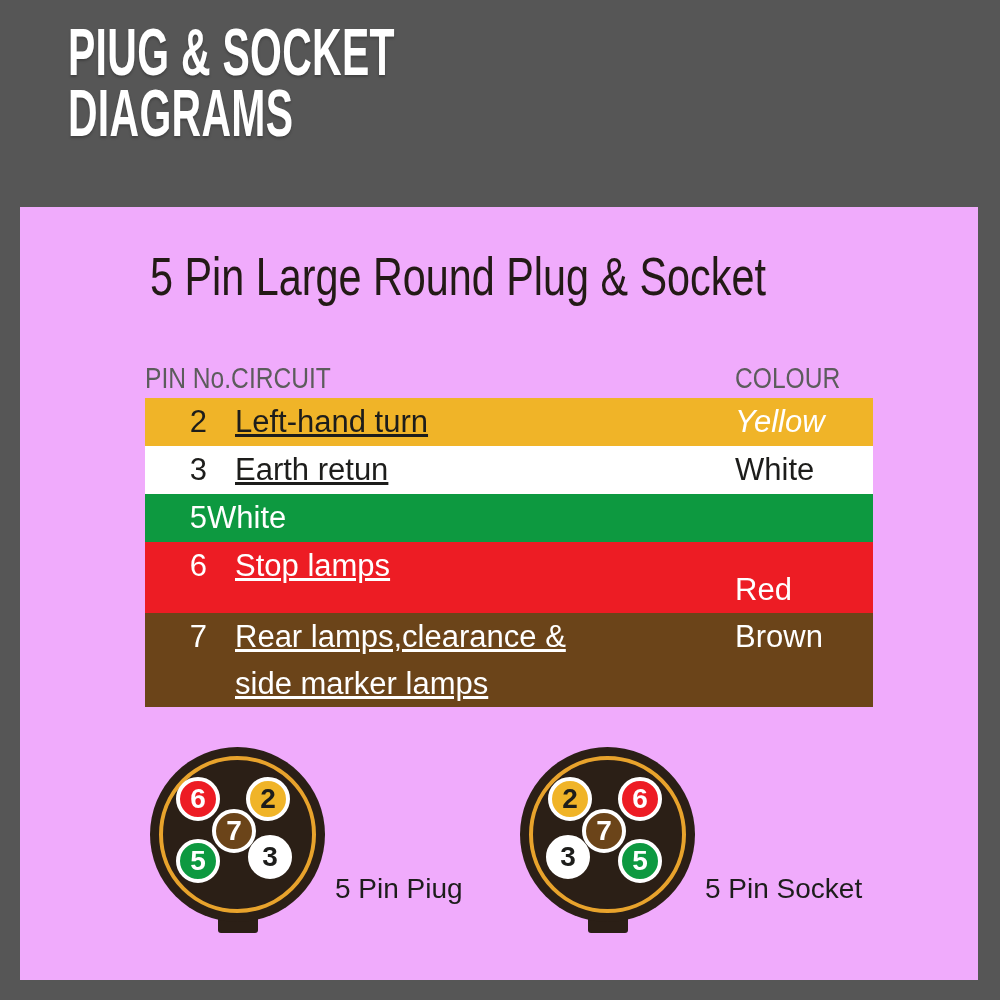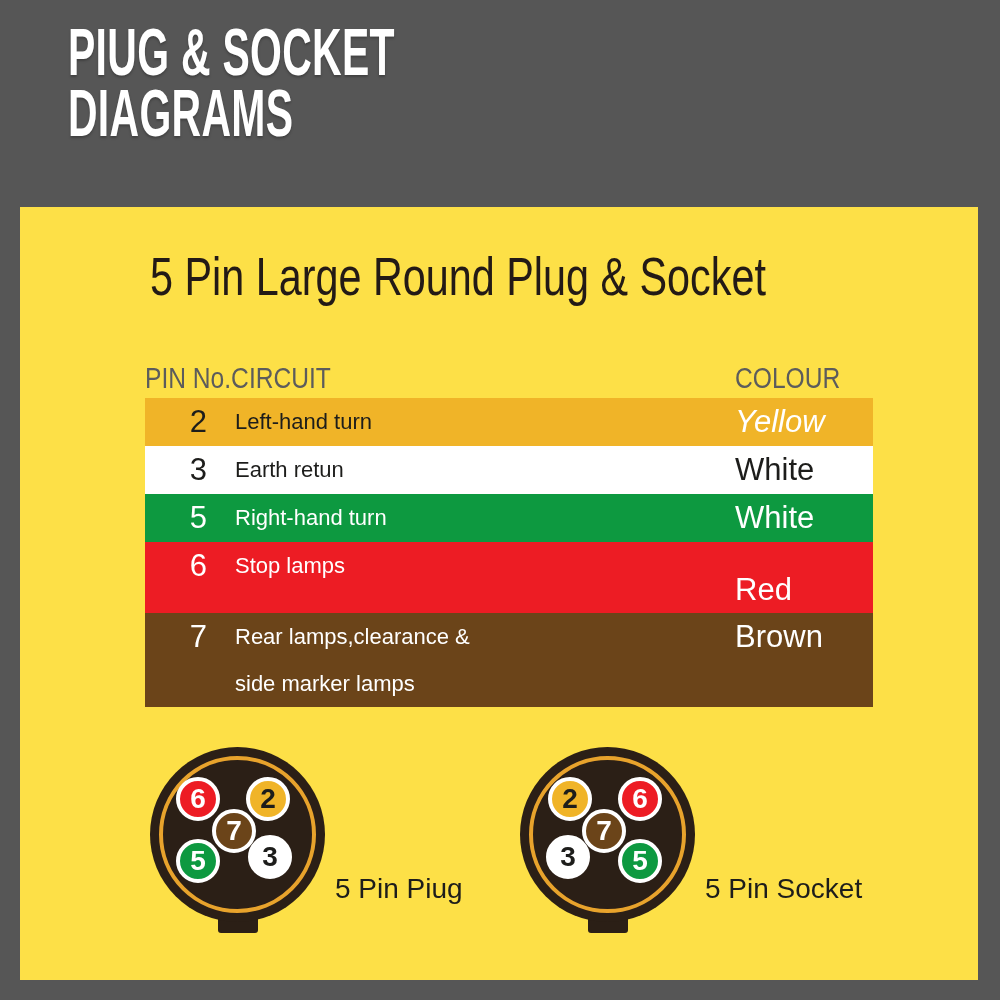--- a/index.html
+++ b/index.html
@@ -41,21 +41,21 @@
   }
   .main-title .tl { display: block; }
 
   
   .panel {
     position: absolute;
     left: 20px;
     top: 207px;
     width: 958px;
     height: 773px;
-    background: #fde047;
+    background: #f0abfc;
   }
 
   .subtitle {
     position: absolute;
     left: 130px;
     top: 39px;
     color: #231a16;
     font-family: "Liberation Sans Narrow", "Liberation Sans", sans-serif;
     font-size: 53px;
     font-weight: normal;
@@ -103,23 +103,24 @@
     text-align: right;
     padding-right: 0px;
     font-size: 31px;
     line-height: 47px;
     white-space: nowrap;
   }
   .cell-circuit {
     flex: 0 0 528px;
     padding-left: 28px;
     box-sizing: border-box;
-    font-size: 22px;
+    font-size: 31px;
     line-height: 47px;
     white-space: pre-line;
+    text-decoration: underline;
   }
   .cell-colour {
     flex: 1;
     font-size: 31px;
     line-height: 47px;
     white-space: nowrap;
   }
 
   
   .connectors {
@@ -223,21 +224,20 @@
           <div class="cell-circuit" style="color: rgb(29, 29, 27);">Left-hand turn</div>
           <div class="cell-colour" style="color: rgb(255, 255, 255); font-style: italic;">Yellow</div>
         </div>
         <div class="trow" style="background: rgb(255, 255, 255);">
           <div class="cell-pin" style="color: rgb(29, 29, 27);">3</div>
           <div class="cell-circuit" style="color: rgb(29, 29, 27);">Earth retun</div>
           <div class="cell-colour" style="color: rgb(29, 29, 27);">White</div>
         </div>
         <div class="trow" style="background: rgb(13, 153, 64);">
           <div class="cell-pin" style="color: rgb(255, 255, 255);">5</div>
-          <div class="cell-circuit" style="color: rgb(255, 255, 255);">Right-hand turn</div>
           <div class="cell-colour" style="color: rgb(255, 255, 255);">White</div>
         </div>
         <div class="trow" style="background: rgb(237, 28, 36);">
           <div class="cell-pin" style="color: rgb(255, 255, 255);">6</div>
           <div class="cell-circuit" style="color: rgb(255, 255, 255);">Stop lamps</div>
           <div class="cell-colour" style="color: rgb(255, 255, 255); margin-top: 24px;">Red</div>
         </div>
         <div class="trow" style="background: rgb(107, 68, 25);">
           <div class="cell-pin" style="color: rgb(255, 255, 255);">7</div>
           <div class="cell-circuit" style="color: rgb(255, 255, 255);">Rear lamps,clearance &amp;

